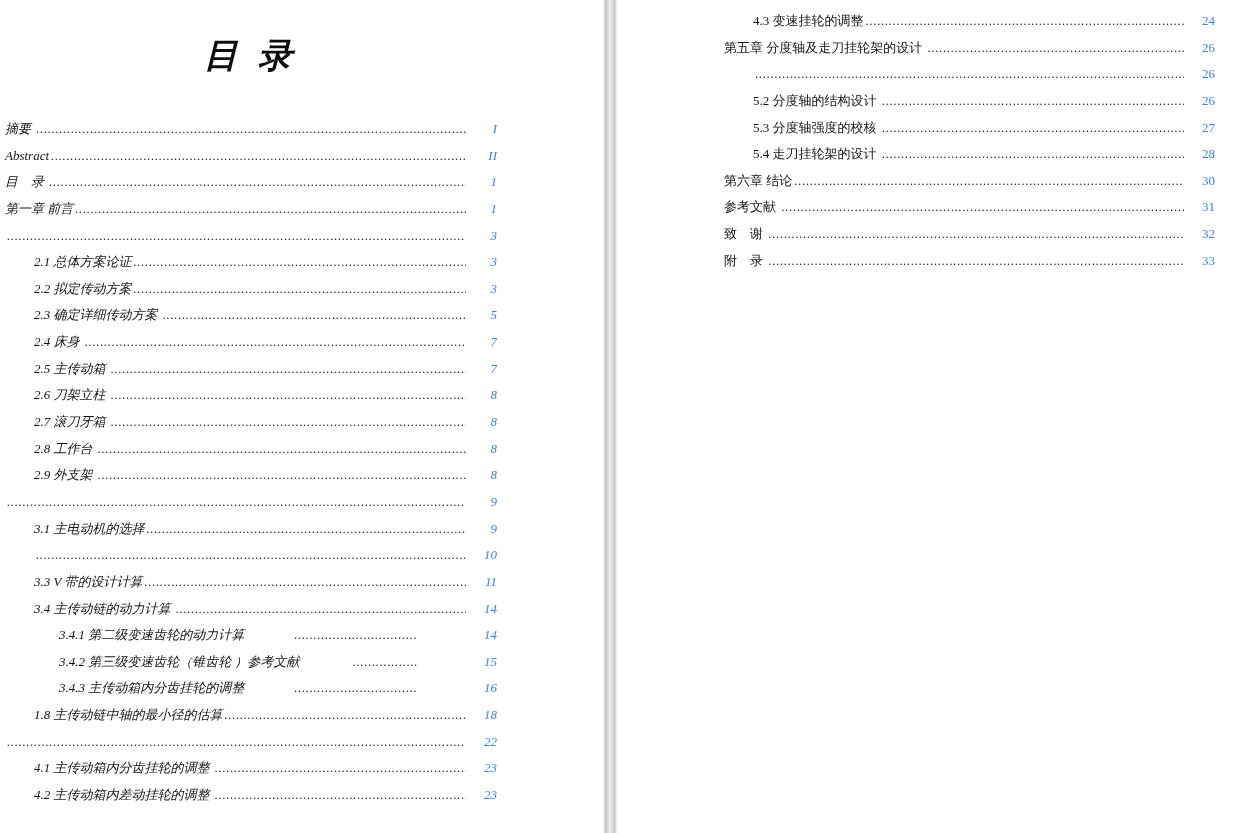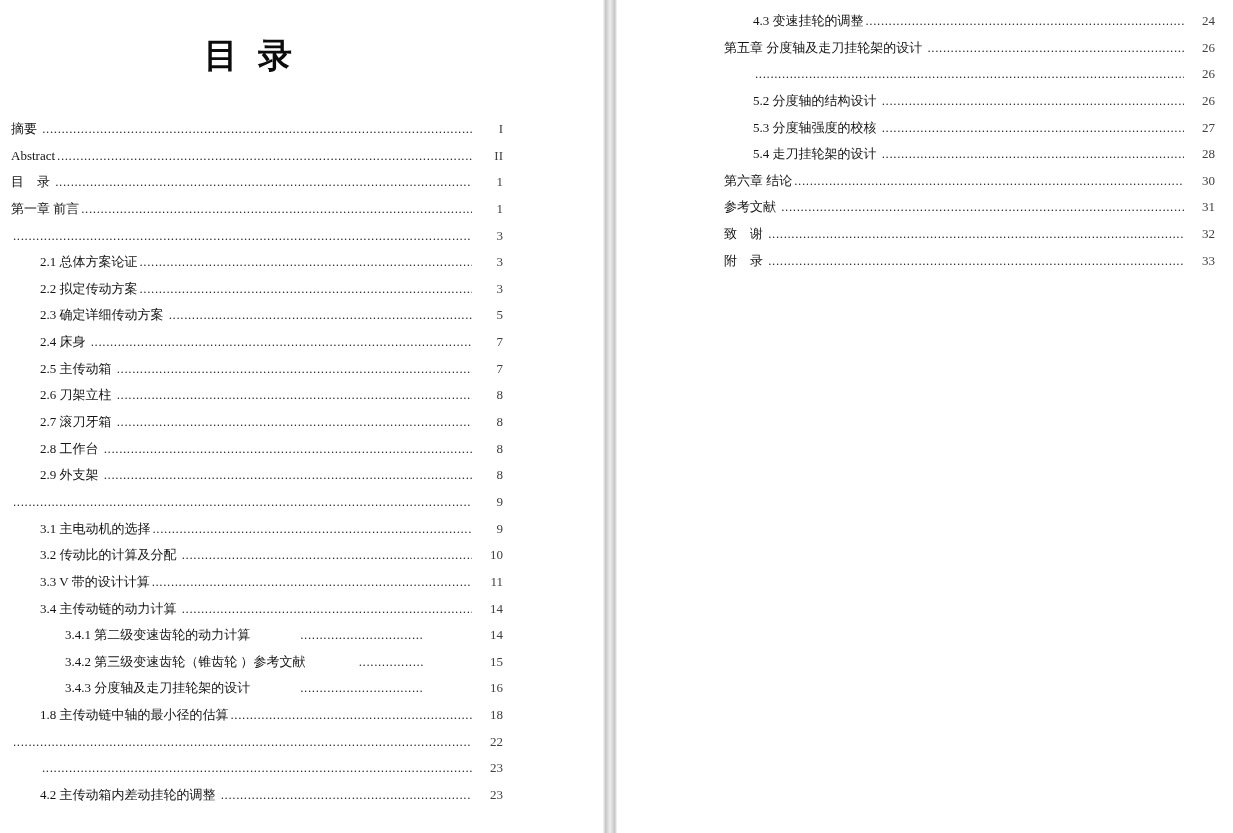--- a/index.html
+++ b/index.html
@@ -7,53 +7,53 @@
     width: 1233px; height: 833px;
     background: #ffffff;
     overflow: hidden;
     font-family: "Liberation Serif", "DejaVu Serif", serif;
     color: #151515;
     position: relative;
   }
   .page {
     position: absolute; top: 0; height: 833px; background: #ffffff;
   }
-  .page-left  { left: 0;     width: 603px; }
+  .page-left  { left: 0;     width: 603px; font-style: italic; }
   .page-right { left: 617px; width: 616px; }
   .page-divider {
     position: absolute; top: 0; left: 603px; width: 14px; height: 833px;
     background: linear-gradient(to right, #fafafa 0%, #c6c6c6 18%, #ededed 50%, #c6c6c6 84%, #fafafa 100%);
   }
   .toc-title {
     position: absolute; top: 33px; left: 0; width: 497px;
     text-align: center;
     font-size: 34px; font-weight: 700;
     white-space: pre;
     letter-spacing: 1px;
     color: #0c0c0c;
   }
   .toc { position: absolute; }
-  .page-left  .toc { top: 116px; left: 11px;   width: 492px; }
+  .page-left  .toc { top: 116px; left: 5px;   width: 492px; }
   .page-right .toc { top: 8px;   left: 107px; width: 491px; }
   .trow {
     display: flex; align-items: baseline;
     height: 26.65px; line-height: 26.65px;
     font-size: 13px;
   }
   .trow.lv1 { padding-left: 29px; }
   .trow.lv2 { padding-left: 54px; gap: 48px; }
   .label { flex: 0 0 auto; white-space: pre; color: #141414; }
   .dots {
     flex: 1 1 0; overflow: hidden; white-space: nowrap;
     letter-spacing: 0.6px; margin: 0 5px 0 2px;
     color: #2d2d2d;
   }
   .pagenum {
     flex: 0 0 auto; min-width: 26px; text-align: right;
-    white-space: pre; color: #404040;
+    white-space: pre; color: #3b82f6;
   }
 </style>
 </head>
 <body>
 
 <div class="page page-left">
   <div class="toc-title">目  录</div>
   <div class="toc">
 
   <div class="trow lv0">
@@ -128,21 +128,20 @@
       <div class="trow lv0">
         <span class="dots">............................................................................................................................................................................................................................................................................................................</span>
         <span class="pagenum">9</span>
       </div>
       <div class="trow lv1">
         <span class="label">3.1 主电动机的选择</span>
         <span class="dots">............................................................................................................................................................................................................................................................................................................</span>
         <span class="pagenum">9</span>
       </div>
       <div class="trow lv1">
-        <span class="label">3.2 传动比的计算及分配 </span>
         <span class="dots">............................................................................................................................................................................................................................................................................................................</span>
         <span class="pagenum">10</span>
       </div>
       <div class="trow lv1">
         <span class="label">3.3 V 带的设计计算</span>
         <span class="dots">............................................................................................................................................................................................................................................................................................................</span>
         <span class="pagenum">11</span>
       </div>
       <div class="trow lv1">
         <span class="label">3.4 主传动链的动力计算 </span>
@@ -153,34 +152,35 @@
         <span class="label">3.4.1 第二级变速齿轮的动力计算</span>
         <span class="dots">............................................................................................................................................................................................................................................................................................................</span>
         <span class="pagenum">14</span>
       </div>
       <div class="trow lv2">
         <span class="label">3.4.2 第三级变速齿轮（锥齿轮 ）参考文献 </span>
         <span class="dots">............................................................................................................................................................................................................................................................................................................</span>
         <span class="pagenum">15</span>
       </div>
       <div class="trow lv2">
-        <span class="label">3.4.3 分度轴及走刀挂轮架的设计</span>
+        <span class="label">3.4.3 主传动箱内分齿挂轮的调整</span>
         <span class="dots">............................................................................................................................................................................................................................................................................................................</span>
         <span class="pagenum">16</span>
       </div>
       <div class="trow lv1">
         <span class="label">1.8 主传动链中轴的最小径的估算</span>
         <span class="dots">............................................................................................................................................................................................................................................................................................................</span>
         <span class="pagenum">18</span>
       </div>
       <div class="trow lv0">
         <span class="dots">............................................................................................................................................................................................................................................................................................................</span>
         <span class="pagenum">22</span>
       </div>
       <div class="trow lv1">
+        <span class="label">4.1 主传动箱内分齿挂轮的调整 </span>
         <span class="dots">............................................................................................................................................................................................................................................................................................................</span>
         <span class="pagenum">23</span>
       </div>
       <div class="trow lv1">
         <span class="label">4.2 主传动箱内差动挂轮的调整 </span>
         <span class="dots">............................................................................................................................................................................................................................................................................................................</span>
         <span class="pagenum">23</span>
       </div>
     </div>
 </div>

